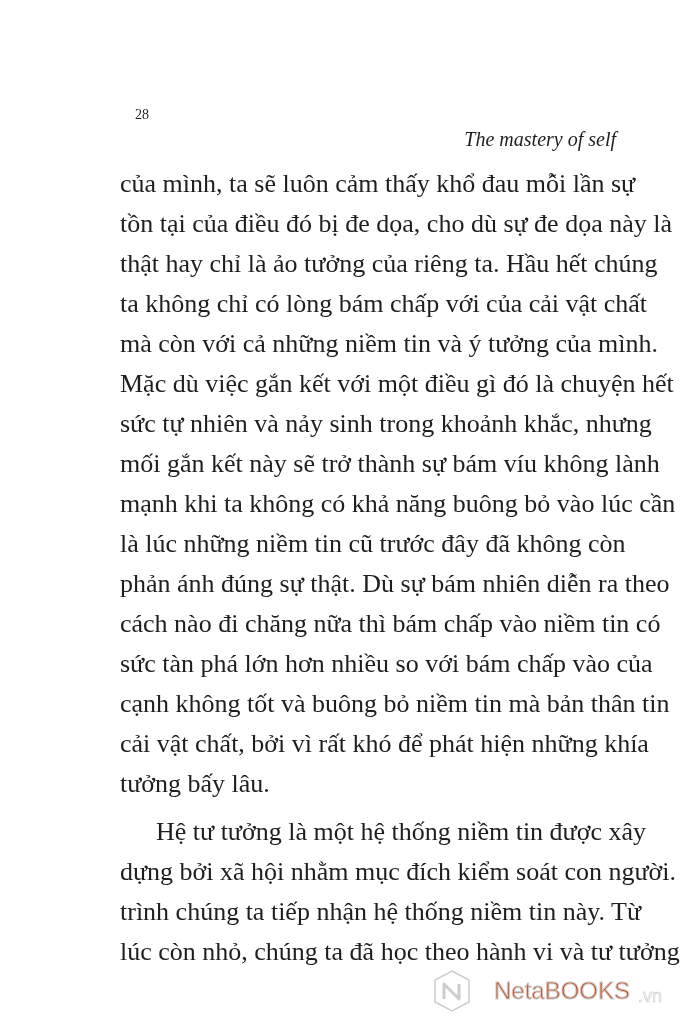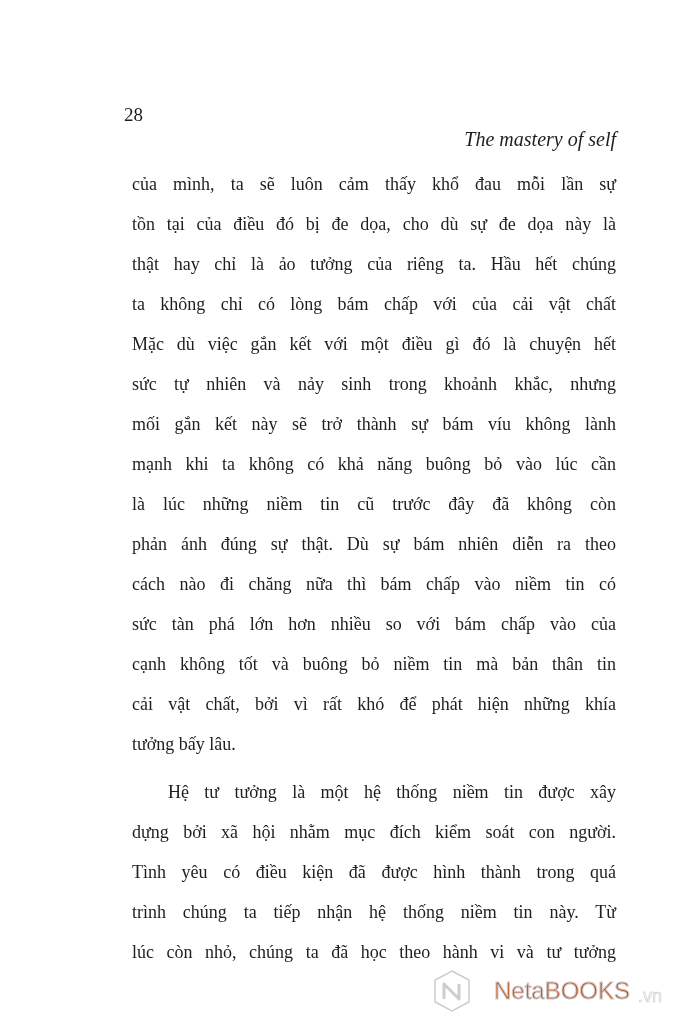--- a/index.html
+++ b/index.html
@@ -17,49 +17,48 @@
   }
   .running-header {
     position: absolute;
     top: 100px;
     left: 120px;
     width: 496px;
     height: 30px;
   }
   .page-number {
     position: absolute;
-    left: 4px;
+    left: 15px;
     top: 0;
-    font-size: 19px;
+    font-size: 14px;
     line-height: 30px;
   }
   .book-title {
     position: absolute;
     right: 0;
     top: 0;
     font-size: 20px;
     font-style: italic;
     line-height: 30px;
     margin-top: 24px;
   }
   .body-text {
     position: absolute;
     top: 164px;
     left: 120px;
     width: 496px;
   }
   .line {
     display: block;
     height: 40px;
-    font-size: 18px;
+    font-size: 26px;
     line-height: 40px;
     white-space: nowrap;
     text-align: justify;
     text-align-last: justify;
-    margin-left: 12px;
   }
   .line.last {
     text-align-last: left;
   }
   .line.indent {
     padding-left: 36px;
   }
   .para-gap {
     height: 8px;
   }
@@ -104,37 +103,37 @@
   <span class="page-number">28</span>
   <span class="book-title">The mastery of self</span>
 </div>
 
 <div class="body-text">
   <div>
     <span class="line">của mình, ta sẽ luôn cảm thấy khổ đau mỗi lần sự</span>
     <span class="line">tồn tại của điều đó bị đe dọa, cho dù sự đe dọa này là</span>
     <span class="line">thật hay chỉ là ảo tưởng của riêng ta. Hầu hết chúng</span>
     <span class="line">ta không chỉ có lòng bám chấp với của cải vật chất</span>
+    <span class="line">mà còn với cả những niềm tin và ý tưởng của mình.</span>
     <span class="line">Mặc dù việc gắn kết với một điều gì đó là chuyện hết</span>
     <span class="line">sức tự nhiên và nảy sinh trong khoảnh khắc, nhưng</span>
     <span class="line">mối gắn kết này sẽ trở thành sự bám víu không lành</span>
     <span class="line">mạnh khi ta không có khả năng buông bỏ vào lúc cần</span>
     <span class="line">là lúc những niềm tin cũ trước đây đã không còn</span>
     <span class="line">phản ánh đúng sự thật. Dù sự bám nhiên diễn ra theo</span>
     <span class="line">cách nào đi chăng nữa thì bám chấp vào niềm tin có</span>
     <span class="line">sức tàn phá lớn hơn nhiều so với bám chấp vào của</span>
     <span class="line">cạnh không tốt và buông bỏ niềm tin mà bản thân tin</span>
     <span class="line">cải vật chất, bởi vì rất khó để phát hiện những khía</span>
     <span class="line last">tưởng bấy lâu.</span>
   </div>
   <div class="para-gap"></div>
   <div>
     <span class="line indent">Hệ tư tưởng là một hệ thống niềm tin được xây</span>
     <span class="line">dựng bởi xã hội nhằm mục đích kiểm soát con người.</span>
-    <span class="line">Tình yêu có điều kiện đã được hình thành trong quá</span>
     <span class="line">trình chúng ta tiếp nhận hệ thống niềm tin này. Từ</span>
     <span class="line">lúc còn nhỏ, chúng ta đã học theo hành vi và tư tưởng</span>
 
   </div>
 </div>
 
 <div class="watermark">
   <svg class="watermark-logo" viewBox="0 0 40 44">
     <polygon points="20,2 37,11 37,33 20,42 3,33 3,11" fill="#ffffff" stroke="#c8c8c8" stroke-width="1.5"></polygon>
     <path d="M12,30 L12,15 L27,30 L27,15" fill="none" stroke="#c8c8c8" stroke-width="3" stroke-linejoin="round"></path>

